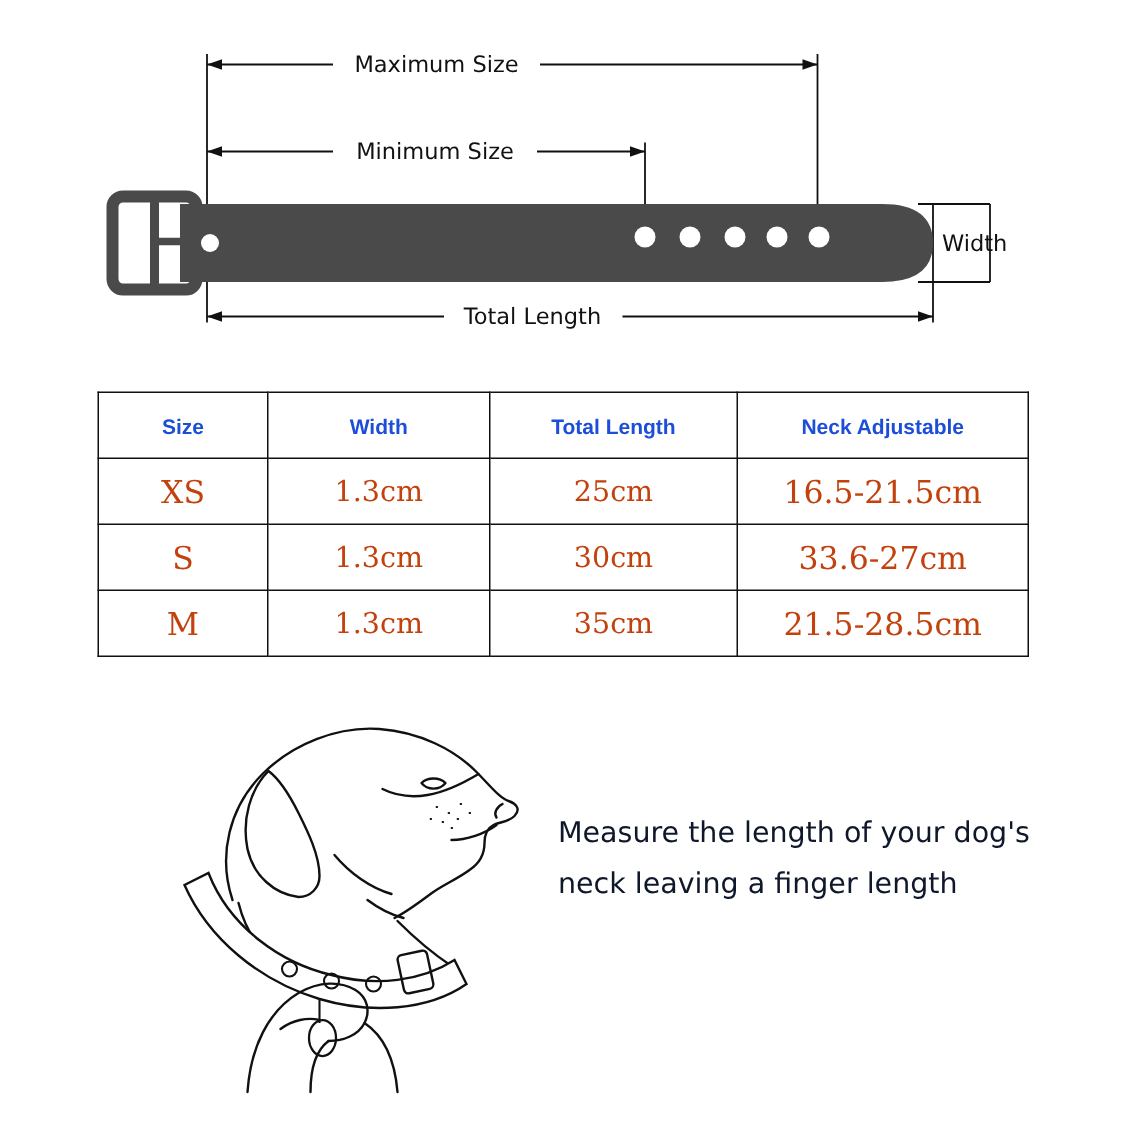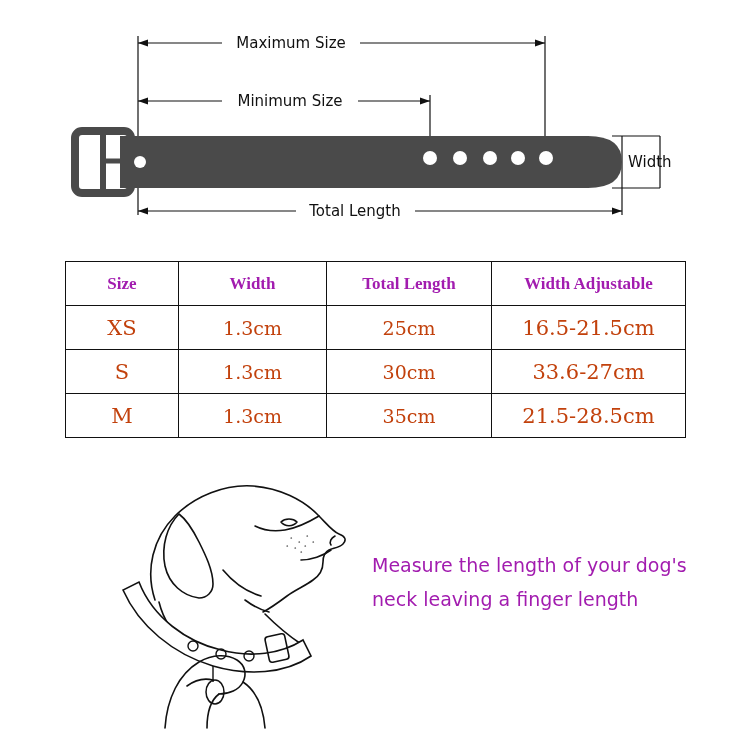--- a/index.html
+++ b/index.html
@@ -53,24 +53,24 @@
   table.size-table th,
   table.size-table td {
     border: 1.5px solid #111;
     text-align: center;
     padding: 0;
     height: 43px;
     vertical-align: middle;
     font-weight: normal;
   }
   table.size-table th {
-    font-family: Liberation Serif, serif;
-    font-size: 17px;
+    font-family: Liberation Sans, sans-serif;
+    font-size: 14px;
     font-weight: bold;
-    color: #a21caf;
+    color: #1d4ed8;
   }
   table.size-table td {
     font-family: "DejaVu Serif", serif;
     font-size: 19px;
     color: #c2410c;
   }
   table.size-table td.size-cell {
     font-family: "DejaVu Serif", serif;
     font-size: 21px;
   }
@@ -93,26 +93,26 @@
   #dog-art {
     position: absolute;
     left: 95px;
     top: 0;
     width: 270px;
     height: 280px;
   }
   #note {
     position: absolute;
     left: 372px;
-    top: 98px;
+    top: 88px;
     width: 320px;
     font-family: "DejaVu Sans", sans-serif;
     font-size: 19px;
     line-height: 34px;
-    color: #a21caf;
+    color: #0f172a;
   }
 </style>
 </head>
 <body>
 
 <div id="diagram">
   <svg width="750" height="240" viewBox="0 0 750 240" xmlns="http://www.w3.org/2000/svg">
 
     <g stroke="#111" stroke-width="1.2" fill="none">
 
@@ -181,21 +181,21 @@
         <col class="c1">
         <col class="c2">
         <col class="c3">
         <col class="c4">
       </colgroup>
     <thead>
       <tr>
         <th>Size</th>
         <th>Width</th>
         <th>Total Length</th>
-        <th>Width Adjustable</th>
+        <th>Neck Adjustable</th>
       </tr>
     </thead>
     <tbody>
       <tr>
         <td class="size-cell">XS</td>
         <td>1.3cm</td>
         <td>25cm</td>
         <td class="nk">16.5-21.5cm</td>
       </tr>
       <tr>

